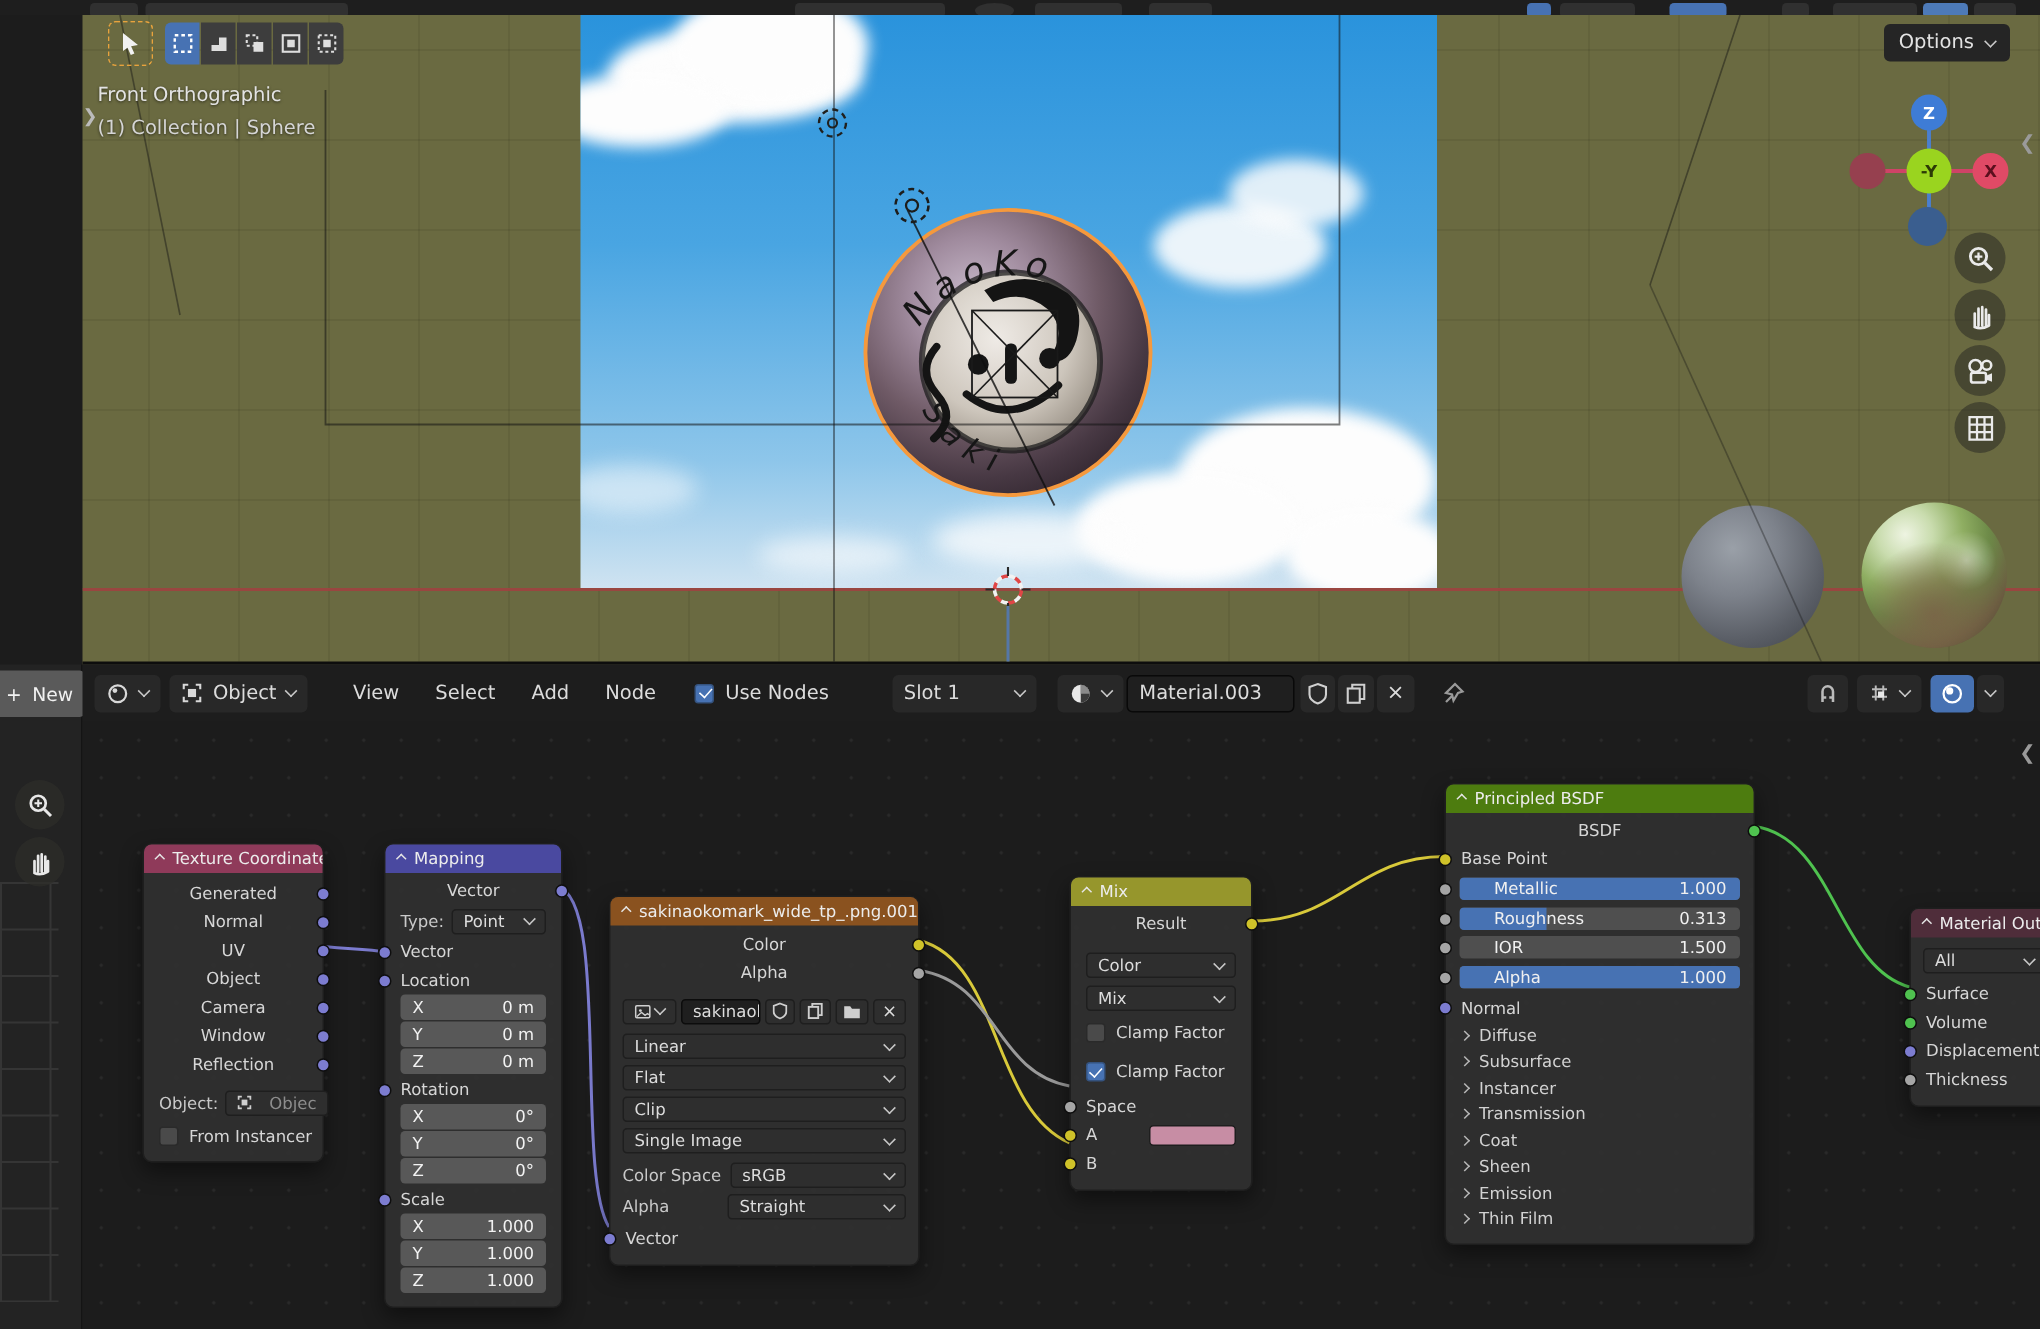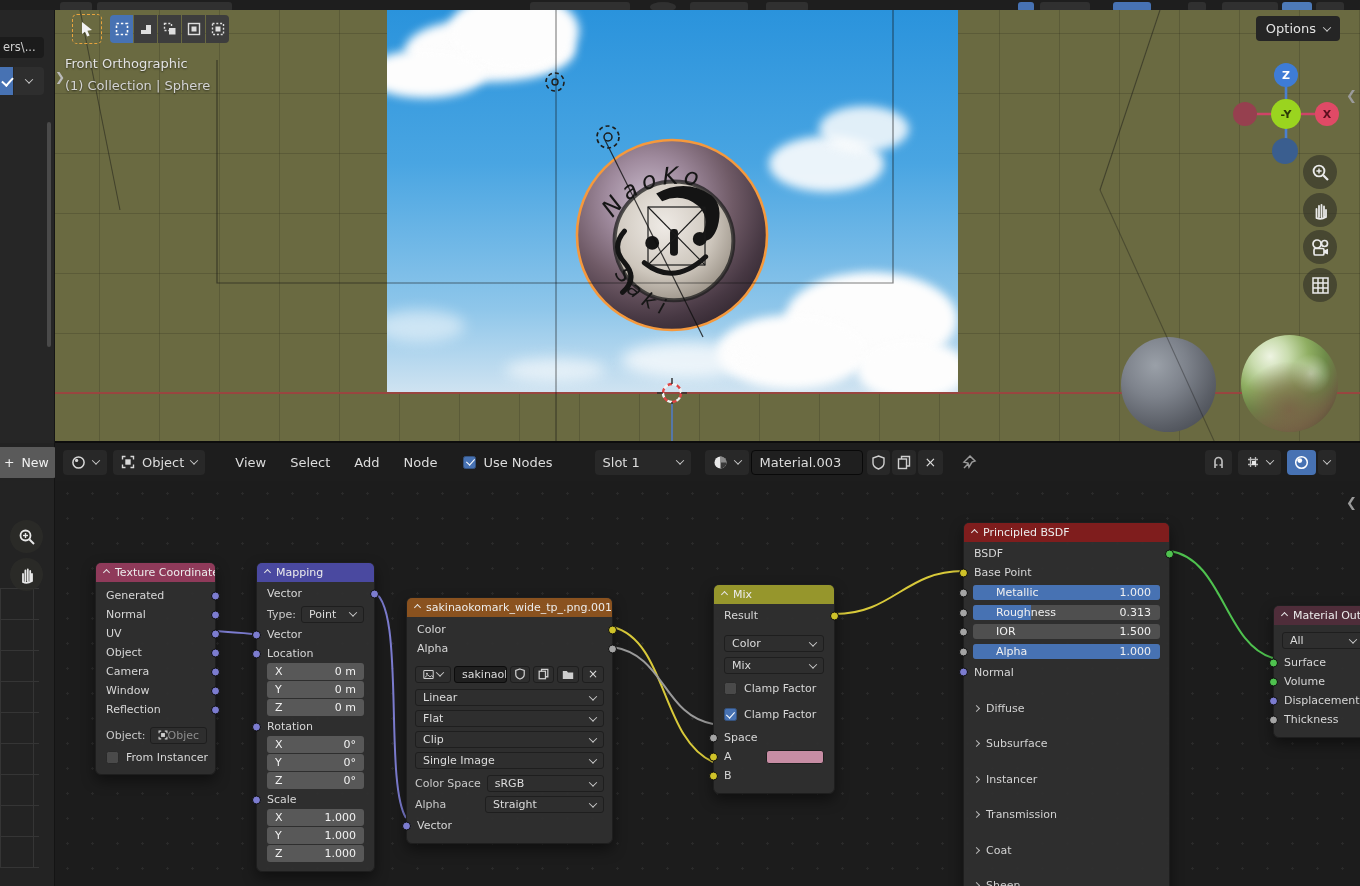--- a/index.html
+++ b/index.html
@@ -104,32 +104,32 @@
   #ne-canvas { position:absolute; left:55px; top:481px; width:1305px; height:405px; overflow:hidden;
     background:#1c1c1c; background-image:radial-gradient(#2a2a2a 1px, transparent 1.1px); background-size:25px 25px; }
   #wires { position:absolute; left:0; top:0; width:1305px; height:405px; z-index:1; }
 
   .node { position:absolute; background:rgba(47,47,47,.97); border:1px solid #1e1e1e; border-radius:6px;
     box-shadow:0 6px 14px rgba(0,0,0,.45); z-index:2; font-size:11px; color:#d6d6d6; }
   .nhead { height:19px; border-radius:5px 5px 0 0; display:flex; align-items:center; gap:6px;
     padding:0 8px; color:#ececec; font-size:11px; white-space:nowrap; overflow:hidden; }
   .nhead .chev { border-color:#e5e5e5; width:5px; height:5px; flex:none; }
   .nrow { height:19px; display:flex; align-items:center; padding:0 10px; position:relative; white-space:nowrap; }
-  .nrow.out { justify-content:flex-start; }
+  .nrow.out { justify-content:center; }
   .ndrop { height:17px; background:#2e2e2e; border:1px solid #1e1e1e; border-radius:3px;
     display:flex; align-items:center; padding:0 7px; color:#dcdcdc; justify-content:space-between; }
   .nfield { height:17px; background:#585858; border-radius:3px; display:flex; align-items:center;
     padding:0 8px; color:#f2f2f2; margin:0 10px 1px 10px; }
   .nfield .axv { margin-left:auto; }
   .nslider { height:15px; background:#4f4f4f; border-radius:3px; position:relative; overflow:hidden;
     margin:0 9px; display:flex; align-items:center; }
   .nslider .fill { position:absolute; left:0; top:0; bottom:0; background:#4772b3; }
   .nslider .sl { position:relative; z-index:1; margin-left:23px; color:#f0f0f0; }
   .nslider .sv { position:relative; z-index:1; margin-left:auto; margin-right:9px; color:#f0f0f0; }
-  .nsec { height:17.5px; display:flex; align-items:center; gap:7px; padding:0 10px; color:#d2d2d2;margin-top:18px; }
+  .nsec { height:17.5px; display:flex; align-items:center; gap:7px; padding:0 10px; color:#d2d2d2; }
   .nsec .chev { transform:rotate(-45deg); width:5px; height:5px; border-color:#b8b8b8; }
 
   svg { display:block; }
 </style>
 </head>
 <body>
 <div id="app">
 
   <div id="top-strip">
     <div class="blk" style="left:60px;width:32px"></div>
@@ -140,28 +140,20 @@
     <div class="blk" style="left:766px;width:42px"></div>
     <div class="blk" style="left:1018px;width:16px;background:#4772b3"></div>
     <div class="blk" style="left:1040px;width:50px"></div>
     <div class="blk" style="left:1113px;width:38px;background:#4772b3"></div>
     <div class="blk" style="left:1188px;width:18px"></div>
     <div class="blk" style="left:1222px;width:56px"></div>
     <div class="blk" style="left:1282px;width:30px;background:#4d7ab8"></div>
     <div class="blk" style="left:1316px;width:28px"></div>
   </div>
 
-  <div id="left-top">
-    <div id="lp-path">ers\...</div>
-    <div id="lp-check"></div>
-    <div id="lp-dd">
-        <span class="chev"></span>
-      </div>
-    <div id="lp-scroll"></div>
-  </div>
 
   <div id="left-bottom">
     <div id="lb-grid"></div>
     <div id="new-btn">
       <span>+</span>
       <span>New</span>
     </div>
     <div class="navball" style="left:10px; top:77px;">
       <svg width="18" height="18" viewBox="0 0 18 18">
           <circle cx="7.5" cy="7.5" r="5" fill="none" stroke="#e8e8e8" stroke-width="1.8"></circle>
@@ -473,21 +465,21 @@
         <div class="nrow out">
             <span>Window</span>
             <span class="sock r vec"></span>
           </div>
         <div class="nrow out">
             <span>Reflection</span>
             <span class="sock r vec"></span>
           </div>
         <div class="nrow" style="height:22px;margin-top:5px;gap:4px">
           <span style="color:#c9c9c9">Object:</span>
-          <div class="ndrop" style="flex:1;gap:0;justify-content:center">
+          <div class="ndrop" style="flex:1;gap:12px;justify-content:center">
             <svg width="10" height="10" viewBox="0 0 14 14">
                 <path d="M1.5 4.5 V1.5 H4.5 M9.5 1.5 H12.5 V4.5 M12.5 9.5 V12.5 H9.5 M4.5 12.5 H1.5 V9.5" fill="none" stroke="#cfcfcf" stroke-width="1.6"></path>
                 <rect x="4.3" y="4.3" width="5.4" height="5.4" fill="#cfcfcf"></rect>
               </svg>
             <span style="color:#8d8d8d;overflow:hidden">Objec</span>
           </div>
           <svg width="12" height="12" viewBox="0 0 14 14">
               <path d="M12.5 1.5 L8.5 5.5 M9.8 4.2 L3 11 L1.5 12.5 M12.5 1.5 Q14 3 12 4.6 L10 6.4 L8 4.4 L9.8 2.2 Z" stroke="#cfcfcf" stroke-width="1.5" fill="#cfcfcf"></path>
             </svg>
         </div>
@@ -689,21 +681,21 @@
           <span style="margin-left: auto; width: 58px; height: 14px; border-radius: 3px; border: 1px solid rgb(30, 30, 30); background: rgb(199, 141, 164);"></span>
         </div>
         <div class="nrow">
             <span class="sock l col"></span>
             <span>B</span>
           </div>
       </div>
     </div>
 
     <div class="node" style="left:908px; top:41px; width:207px;">
-      <div class="nhead" style="background:#7f1d1d">
+      <div class="nhead" style="background:#4d7c0f">
         <span class="chev up"></span>
         <span>Principled BSDF</span>
       </div>
       <div style="padding:2px 0 7px">
         <div class="nrow out">
             <span>BSDF</span>
             <span class="sock r shader"></span>
           </div>
         <div class="nrow">
             <span class="sock l col"></span>

